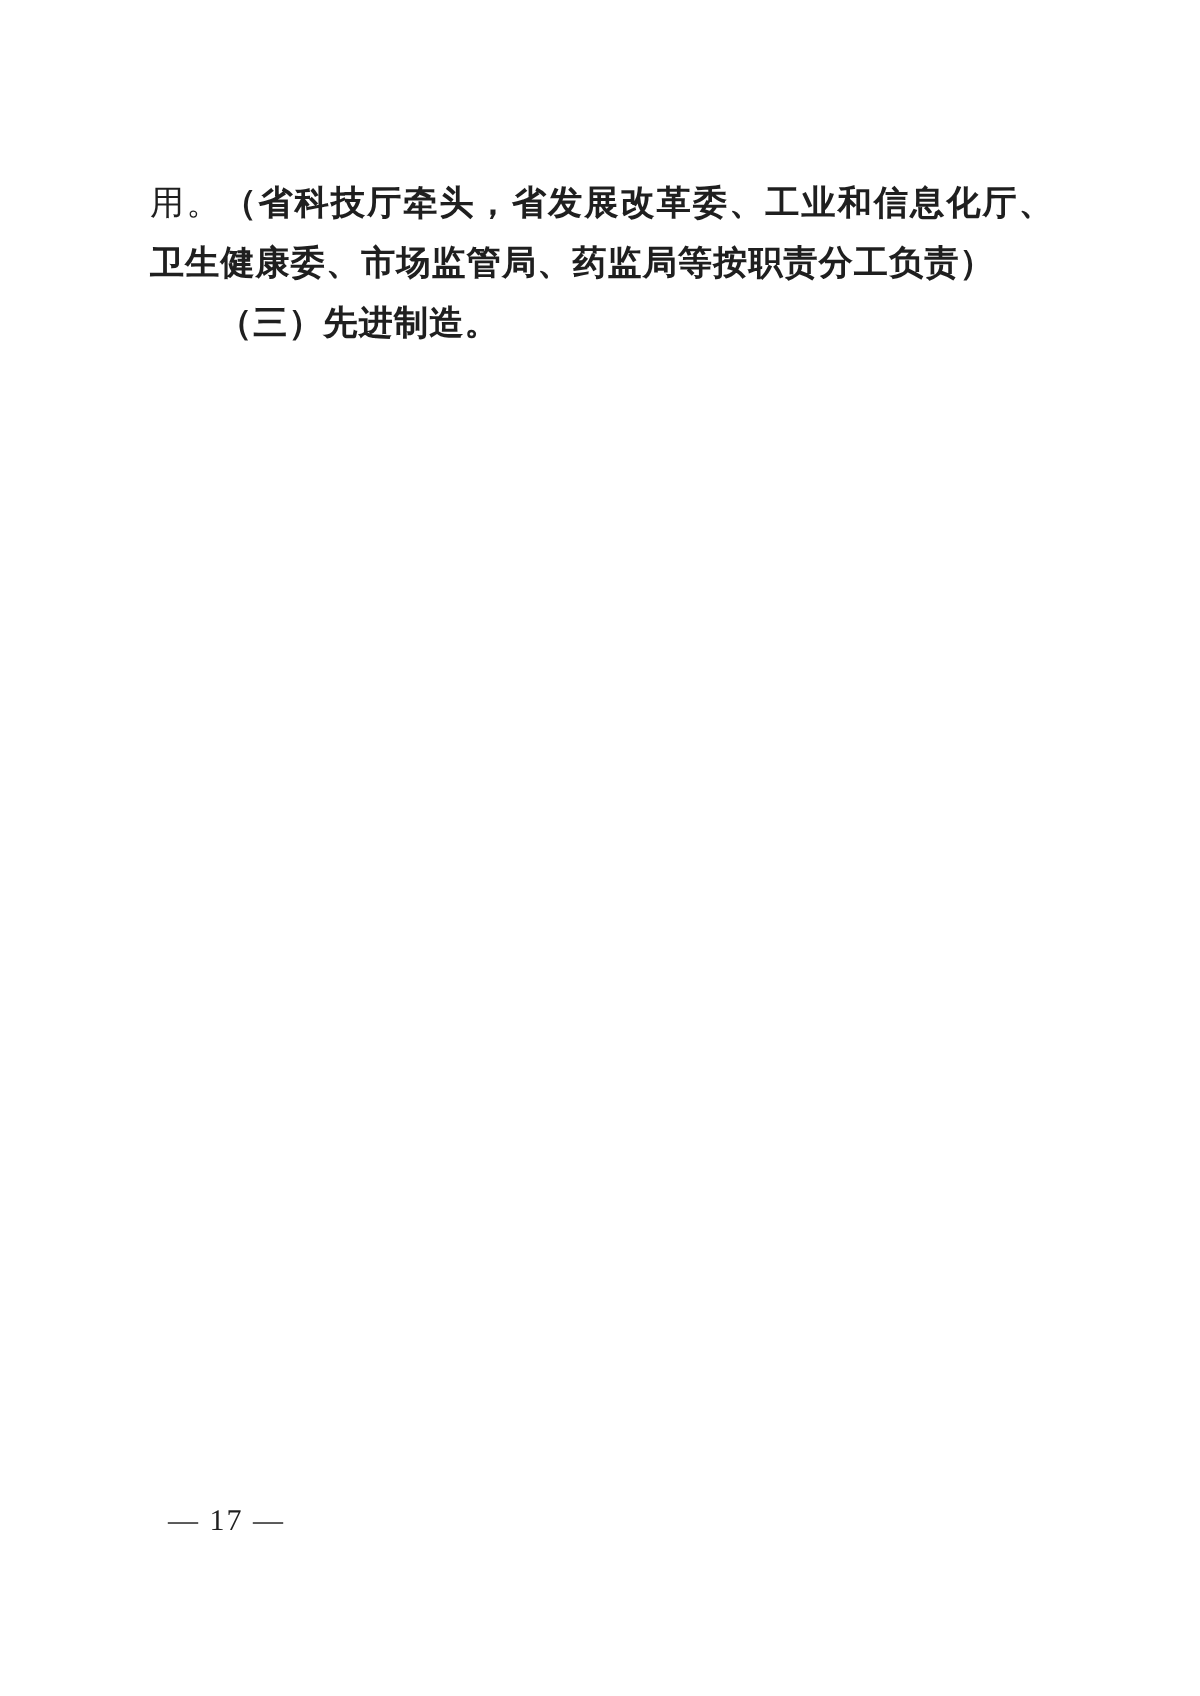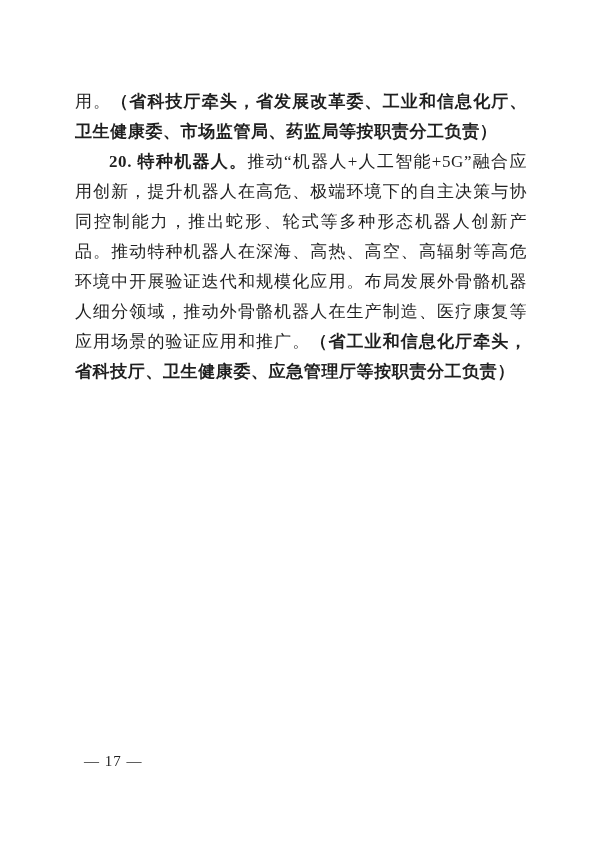--- a/index.html
+++ b/index.html
@@ -52,21 +52,21 @@
   }
 </style>
 </head>
 <body>
 
 <div class="page">
   <main class="text-block">
 
     <p class="para"><span class="seg body">用。</span><span class="seg kai">（省科技厅牵头，省发展改革委、工业和信息化厅、卫生健康委、市场监管局、药监局等按职责分工负责）</span></p>
 
+    <p class="para indent"><span class="seg heading">（三）先进制造。</span></p>
 
 
-    <p class="para indent"><span class="seg lead">20. 特种机器人。</span><span class="seg body">推动“机器人+人工智能+5G”融合应用创新，提升机器人在高危、极端环境下的自主决策与协同控制能力，推出蛇形、轮式等多种形态机器人创新产品。推动特种机器人在深海、高热、高空、高辐射等高危环境中开展验证迭代和规模化应用。布局发展外骨骼机器人细分领域，推动外骨骼机器人在生产制造、医疗康复等应用场景的验证应用和推广。</span><span class="seg kai">（省工业和信息化厅牵头，省科技厅、卫生健康委、应急管理厅等按职责分工负责）</span></p>
 
 
   </main>
 
   <div class="page-footer"><span class="page-number">— 17 —</span></div>
 </div>
 
 </body></html>

